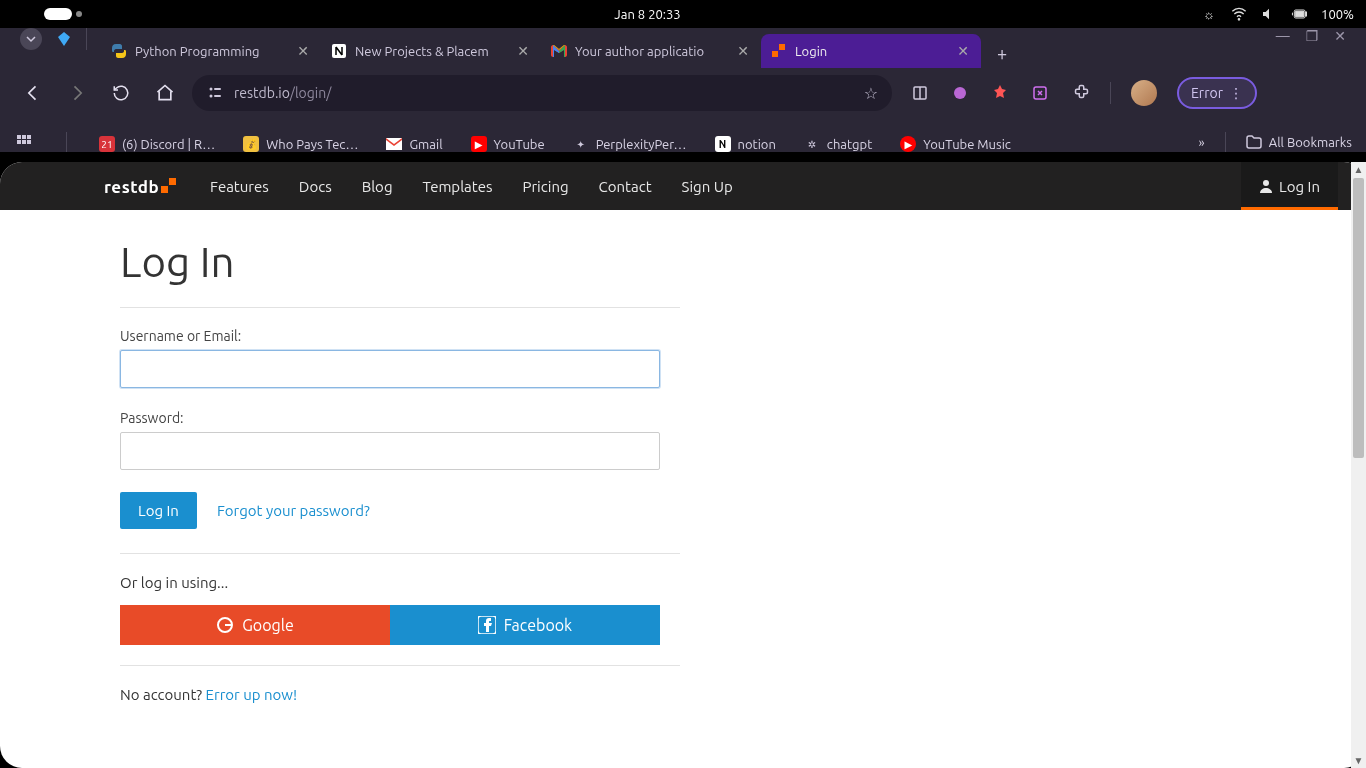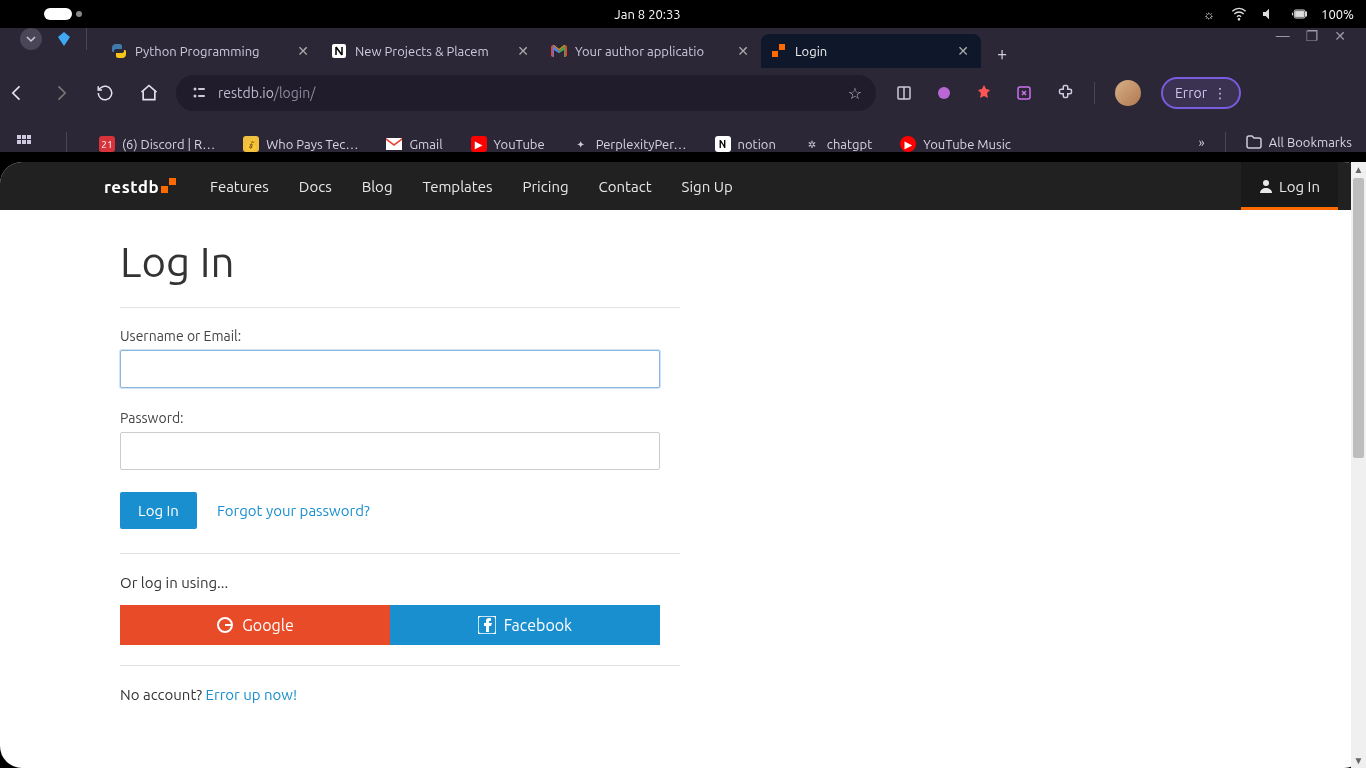--- a/index.html
+++ b/index.html
@@ -18,25 +18,25 @@
 .chrome { background:#2b2736; }
 .tabstrip { height:40px; display:flex; align-items:flex-start; padding:0 6px; gap:0;}
 .tab-pre { display:flex; align-items:center; gap:14px; padding:0 14px;}
 .chev-btn { width:22px; height:22px; border-radius:50%; background:#4a4657; display:flex; align-items:center; justify-content:center; color:#cfc9dd;}
 .vdiv{ width:1px; height:22px; background:#4a4657;}
 .tabs { flex:1; display:flex; align-items:flex-end; height:100%;}
 .tab { height:34px; display:flex; align-items:center; padding:0 10px; gap:8px; color:#cfc9dd; font-size:13px; max-width:240px; min-width:220px; border-top-left-radius:8px; border-top-right-radius:8px; position:relative;}
 .tab .ticon{ width:16px; height:16px; display:flex; align-items:center; justify-content:center; font-size:12px;}
 .tab .ttext{ flex:1; overflow:hidden; white-space:nowrap; text-overflow:ellipsis;}
 .tab .tclose{ width:16px; height:16px; display:flex; align-items:center; justify-content:center; color:#aaa; font-size:14px;}
-.tab.active { background:#0f172a; color:#eee;}
+.tab.active { background:#4c1d95; color:#eee;}
 .newtab { width:30px; height:30px; display:flex; align-items:center; justify-content:center; color:#cfc9dd; font-size:18px; margin-left:6px;}
 .winbtns { display:flex; gap:16px; padding:0 14px; color:#9c96aa; font-size:14px;}
 
-.addrrow { height:50px; display:flex; align-items:center; padding:0 0; gap:10px;}
+.addrrow { height:50px; display:flex; align-items:center; padding:0 16px; gap:10px;}
 .nav-btn { width:34px; height:34px; display:flex; align-items:center; justify-content:center; color:#aaa6b8; border-radius:50%;}
 .nav-btn.en{ color:#e4e0ef;}
 .addrbar { flex:1; height:36px; background:#201c2b; border-radius:18px; display:flex; align-items:center; padding:0 14px; gap:10px; max-width:700px;}
 .site-icon{ width:18px; height:18px; color:#cfc9dd; display:flex; align-items:center; justify-content:center; font-size:13px;}
 .url { color:#bfbacd; font-size:14px;}
 .url .path{ color:#8e889d;}
 .star { margin-left:auto; color:#bfbacd; font-size:16px;}
 .ext-icons{ display:flex; gap:20px; align-items:center; padding:0 8px;}
 .ext-icon{ width:20px; height:20px; display:flex; align-items:center; justify-content:center; color:#cfc9dd;}
 .avatar{ width:26px; height:26px; border-radius:50%; background:linear-gradient(135deg,#d8b088,#b07850); }

